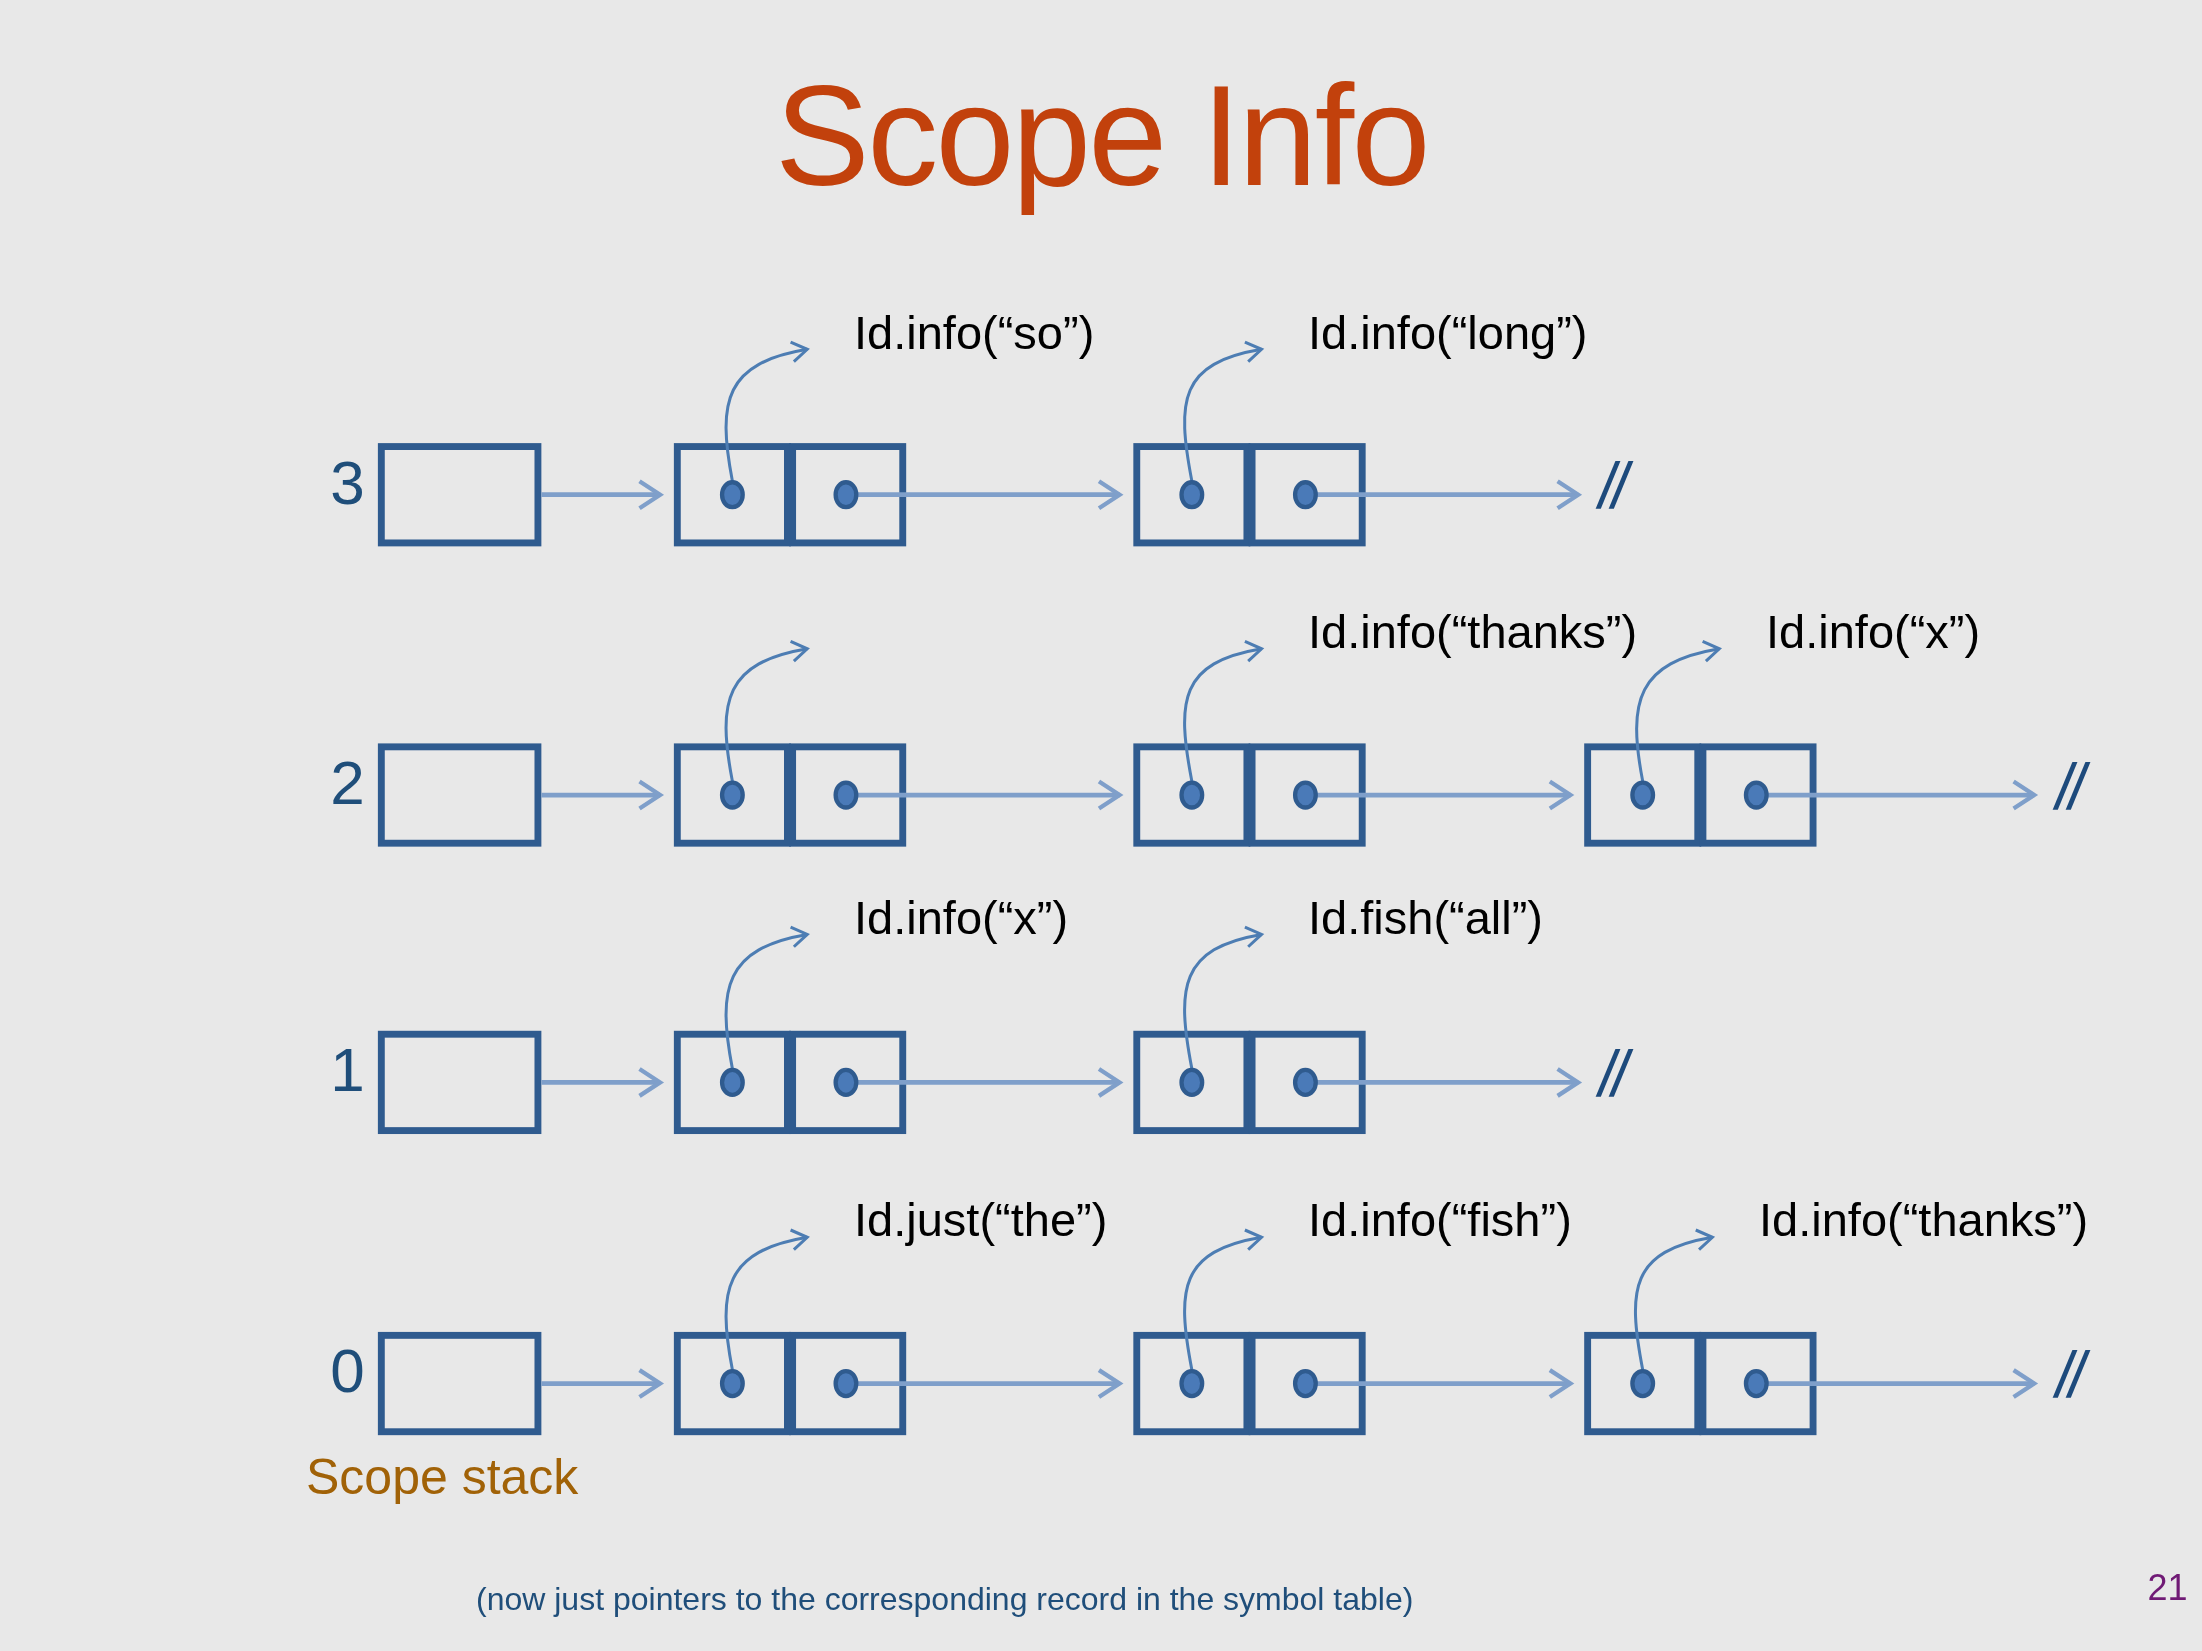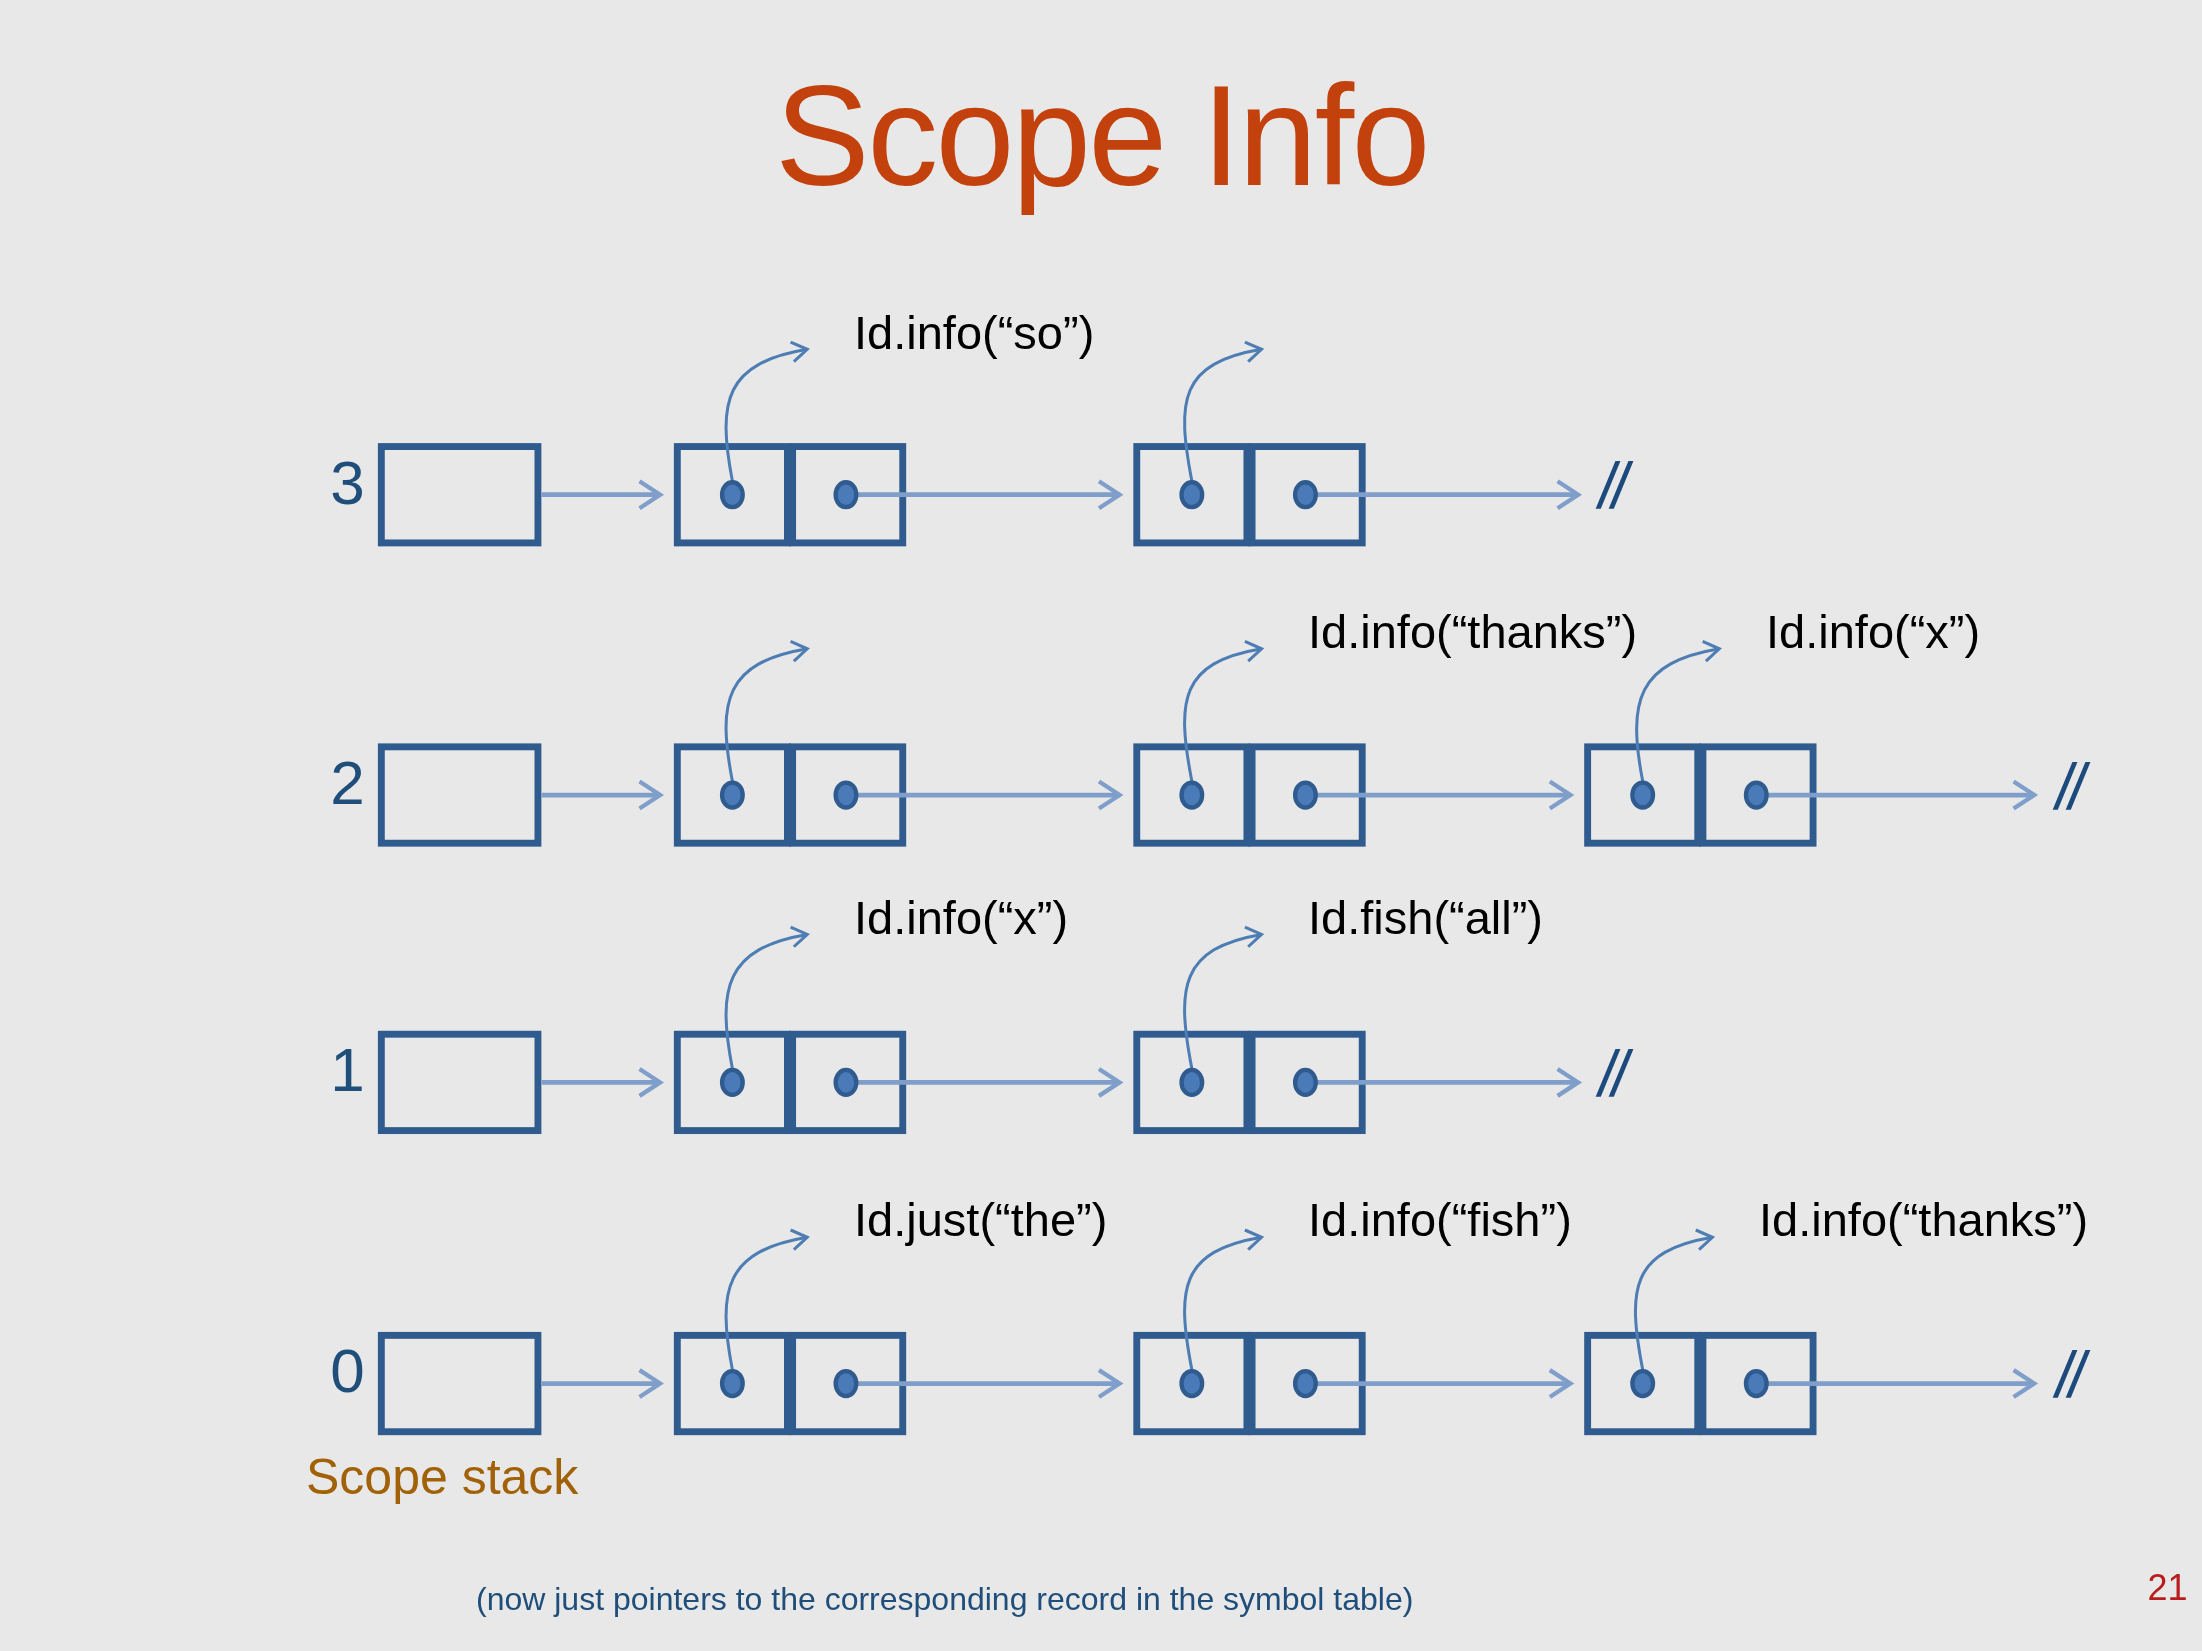--- a/index.html
+++ b/index.html
@@ -31,21 +31,21 @@
   .scopestack{
     position:absolute;left:306px;top:1447px;
     font-size:50px;line-height:1.2;color:#a16207;
   }
   .caption{
     position:absolute;left:476px;top:1580px;
     font-size:32px;line-height:1.2;color:#1f4e7a;white-space:nowrap;
   }
   .page{
     position:absolute;right:15.5px;top:1566px;
-    font-size:36px;line-height:1.2;color:#b91c1c;
+    font-size:36px;line-height:1.2;color:#701a75;
   }
 </style>
 </head>
 <body>
 
 <div class="slide">
 
   <div class="title">Scope Info</div>
 
   <svg id="diagram" width="2203" height="1652" viewBox="0 0 2560 1920">
@@ -126,20 +126,21 @@
       <ellipse cx="1909" cy="1608" rx="12" ry="14.5" fill="#4a7ab8" stroke="#2f5b8f" stroke-width="5"></ellipse>
       <ellipse cx="2041" cy="1608" rx="12" ry="14.5" fill="#4a7ab8" stroke="#2f5b8f" stroke-width="5"></ellipse>
     </svg>
 
   <div class="num" style="top:452px">3</div>
   <div class="num" style="top:752px">2</div>
   <div class="num" style="top:1039px">1</div>
   <div class="num" style="top:1340px">0</div>
 
   <div class="lbl" style="left:854px;top:305px">Id.info(“so”)</div>
+  <div class="lbl" style="left:1308px;top:305px">Id.info(“long”)</div>
   <div class="nullmark" style="left:1599px;top:453px">//</div>
 
   <div class="lbl" style="left:1308px;top:604px">Id.info(“thanks”)</div>
   <div class="lbl" style="left:1766px;top:604px">Id.info(“x”)</div>
   <div class="nullmark" style="left:2056px;top:754px">//</div>
 
   <div class="lbl" style="left:854px;top:890px">Id.info(“x”)</div>
   <div class="lbl" style="left:1308px;top:890px">Id.fish(“all”)</div>
   <div class="nullmark" style="left:1599px;top:1041px">//</div>
 

